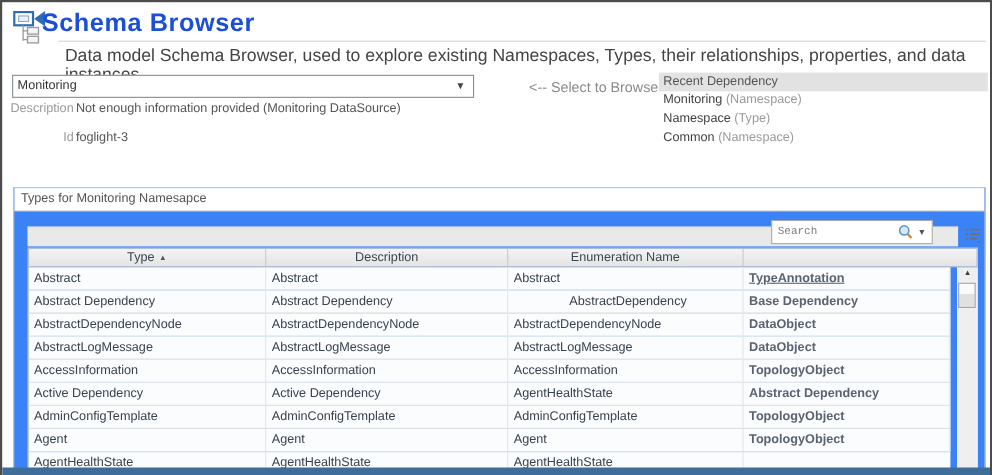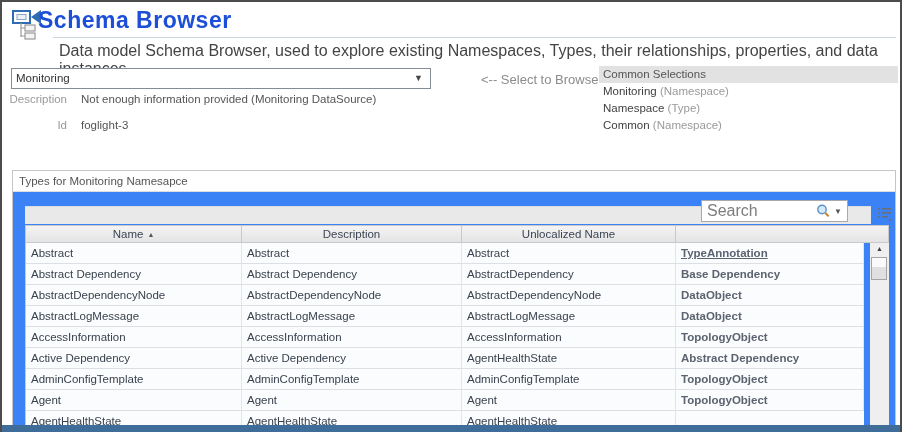--- a/index.html
+++ b/index.html
@@ -26,35 +26,35 @@
   .hint { position:absolute; left:455px; top:70px; font-size:13px; color:#8b8b8b;margin-left:24px; }
 
   .recent { position:absolute; left:597px; top:64px; width:299px; font-size:11.5px; }
   .recent-header { background:#e2e2e2; color:#555; height:17px; line-height:17px; padding-left:4px; }
   .recent-item { height:17px; line-height:17px; padding-left:4px; cursor:pointer; }
   .recent-item .r-name { color:#3f3f3f; }
   .recent-item .r-kind { color:#9a9a9a; }
 
   .meta-line { position:absolute; left:5px; font-size:11.5px; }
   .meta-label { display:inline-block; width:60px; text-align:right; color:#999; }
-  .meta-value { color:#555; margin-left:14px;text-align:center; }
+  .meta-value { color:#555; margin-left:2px;text-align:center; }
   .desc-line { top:91px; }
   .id-line { top:117px; }
 
   
   .panel { position:absolute; left:10px; top:168px; width:884px; height:257px;
     border:1px solid #c6c6c6; background:#3b82f6; overflow:hidden; }
   .panel-title { height:21px; line-height:21px; padding-left:6px; font-size:11.5px; color:#555;
     border-bottom:1px solid #dedede; background:#fff; }
 
   .toolbar-strip { position:absolute; left:12px; top:35px; width:846px; height:18px; background:#e9e9e9; border-top:1px solid #dcdcdc; }
   .search-box { position:absolute; left:688px; top:29px; width:147px; height:22px; background:#fff;
     border:1px solid #a9a9a9; display:flex; align-items:center; }
-  .search-box input { flex:1; border:none; outline:none; font-family:Liberation Sans, sans-serif;
-    font-size:16px; color:#444; padding:0 0 0 5px; min-width:0; background:transparent; }
+  .search-box input { flex:1; border:none; outline:none; font-family:Liberation Mono, monospace;
+    font-size:10px; color:#444; padding:0 0 0 5px; min-width:0; background:transparent; }
   .search-box input::placeholder { color:#7d7d7d; opacity:1; }
   .search-glyph { width:16px; height:16px; margin-right:2px; cursor:pointer; }
   .search-dd { font-size:8px; color:#555; padding:0 5px 0 1px; cursor:pointer; }
   .customize-icon { position:absolute; left:864px; top:36px; width:16px; height:14px; cursor:pointer; }
 
   
   .thead { position:absolute; left:12px; top:54px; width:864px; height:18px; display:flex;
     background:linear-gradient(#f4f4f4,#e4e4e4); border:1px solid #c9c9c9; font-size:11.5px; color:#3c4554; }
   .th { border-right:1px solid #c9c9c9; text-align:center; line-height:16px; cursor:pointer;
     overflow:hidden; white-space:nowrap; }
@@ -91,21 +91,21 @@
   <div class="title-rule"></div>
   <div class="subtitle">Data model Schema Browser, used to explore existing Namespaces, Types, their relationships, properties, and data instances.</div>
 
   <div class="combo">
     <span>Monitoring</span>
     <span class="combo-arrow">▼</span>
   </div>
   <div class="hint">&lt;-- Select to Browse</div>
 
   <div class="recent">
-    <div class="recent-header">Common Selections</div>
+    <div class="recent-header">Recent Dependency</div>
     <div id="recent-list">
         <div class="recent-item"><span class="r-name">Monitoring</span> <span class="r-kind">(Namespace)</span></div>
         <div class="recent-item"><span class="r-name">Namespace</span> <span class="r-kind">(Type)</span></div>
         <div class="recent-item"><span class="r-name">Common</span> <span class="r-kind">(Namespace)</span></div>
       </div>
   </div>
 
   <div class="meta-line desc-line">
     <span class="meta-label">Description</span><span class="meta-value">Not enough information provided (Monitoring DataSource)</span>
   </div>
@@ -136,42 +136,42 @@
         <rect x="1" y="5" width="2" height="1.6" fill="#6b7076"></rect>
           <rect x="5" y="5" width="9" height="1.6" fill="#6b7076"></rect>
         <rect x="1" y="9" width="2" height="1.6" fill="#6b7076"></rect>
           <rect x="5" y="9" width="6" height="1.6" fill="#6b7076"></rect>
         <polygon points="11,12 15,12 13,14" fill="#6b7076"></polygon>
       </svg>
     </span>
 
     <div class="thead">
       <div class="th" style="width:216px;">
-        <span>Name</span><span class="sort-arrow">▲</span>
+        <span>Type</span><span class="sort-arrow">▲</span>
       </div>
       <div class="th" style="width:220px;">
         <span>Description</span>
       </div>
       <div class="th" style="width:214px;">
-        <span>Unlocalized Name</span>
+        <span>Enumeration Name</span>
       </div>
       <div class="th" style="flex:1;"></div>
     </div>
 
     <div class="tbody" id="table-body">
         <div class="tr">
           <div class="td" style="width: 216px;">Abstract</div>
           <div class="td" style="width: 220px;">Abstract</div>
           <div class="td" style="width: 214px;">Abstract</div>
           <div class="td super" style="width: 188px; text-decoration: underline;">TypeAnnotation</div>
         </div>
         <div class="tr">
           <div class="td" style="width: 216px;">Abstract Dependency</div>
           <div class="td" style="width: 220px;">Abstract Dependency</div>
-          <div class="td" style="width: 214px;">AbstractDependency</div>
+          <div class="td" style="width: 214px; text-align: center;">AbstractDependency</div>
           <div class="td super" style="width: 188px;">Base Dependency</div>
         </div>
         <div class="tr">
           <div class="td" style="width: 216px;">AbstractDependencyNode</div>
           <div class="td" style="width: 220px;">AbstractDependencyNode</div>
           <div class="td" style="width: 214px;">AbstractDependencyNode</div>
           <div class="td super" style="width: 188px;">DataObject</div>
         </div>
         <div class="tr">
           <div class="td" style="width: 216px;">AbstractLogMessage</div>

